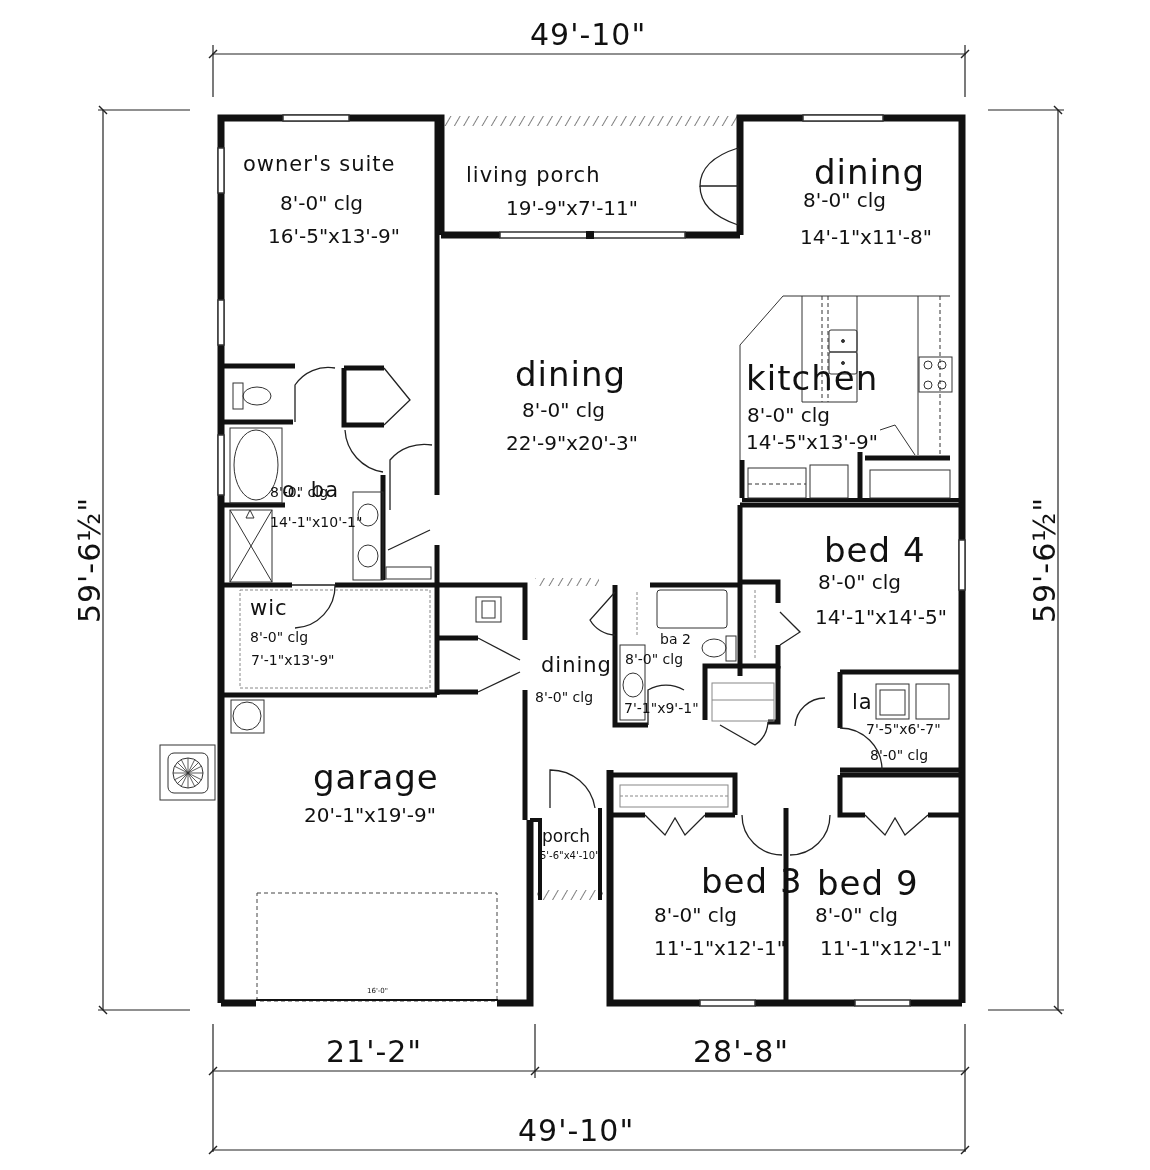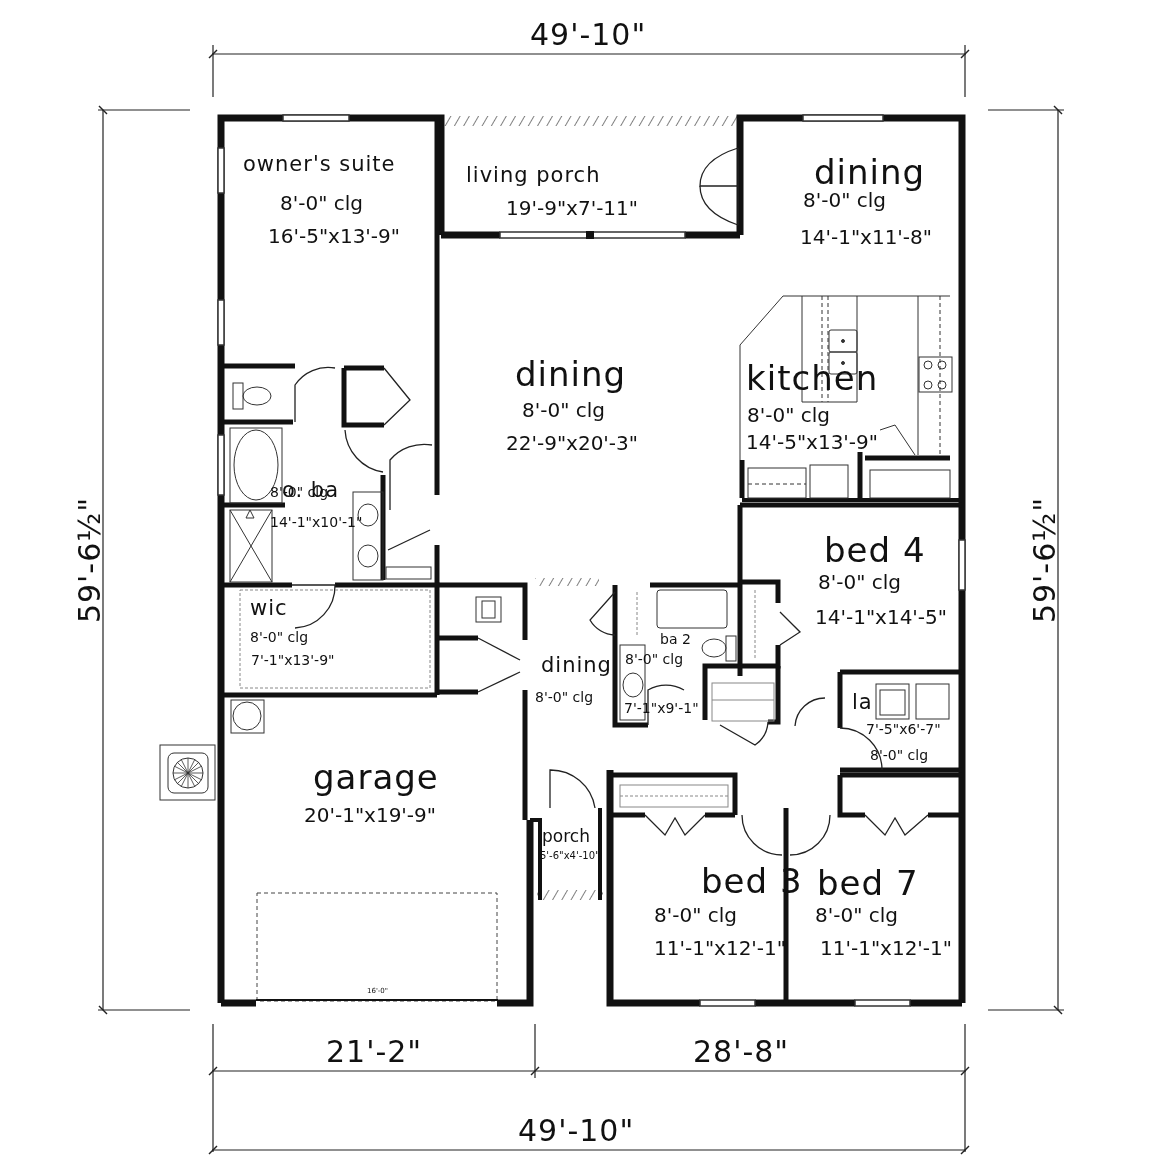--- a/index.html
+++ b/index.html
@@ -369,16 +369,16 @@
   <div class="lbl room-sub-xs" style="left:540px; top:851px;">5'-6"x4'-10"</div>
 </div>
 
 <div>
   <div class="lbl room-name" style="left:656px; top:864px;margin-left:45px;">bed 3</div>
   <div class="lbl room-sub" style="left:654px; top:905px;">8'-0" clg</div>
   <div class="lbl room-sub" style="left:654px; top:938px;">11'-1"x12'-1"</div>
 </div>
 
 <div>
-  <div class="lbl room-name" style="left:817px; top:866px;">bed 7</div>
+  <div class="lbl room-name" style="left:817px; top:866px;">bed 9</div>
   <div class="lbl room-sub" style="left:815px; top:905px;">8'-0" clg</div>
   <div class="lbl room-sub" style="left:820px; top:938px;">11'-1"x12'-1"</div>
 </div>
 
 </body></html>

